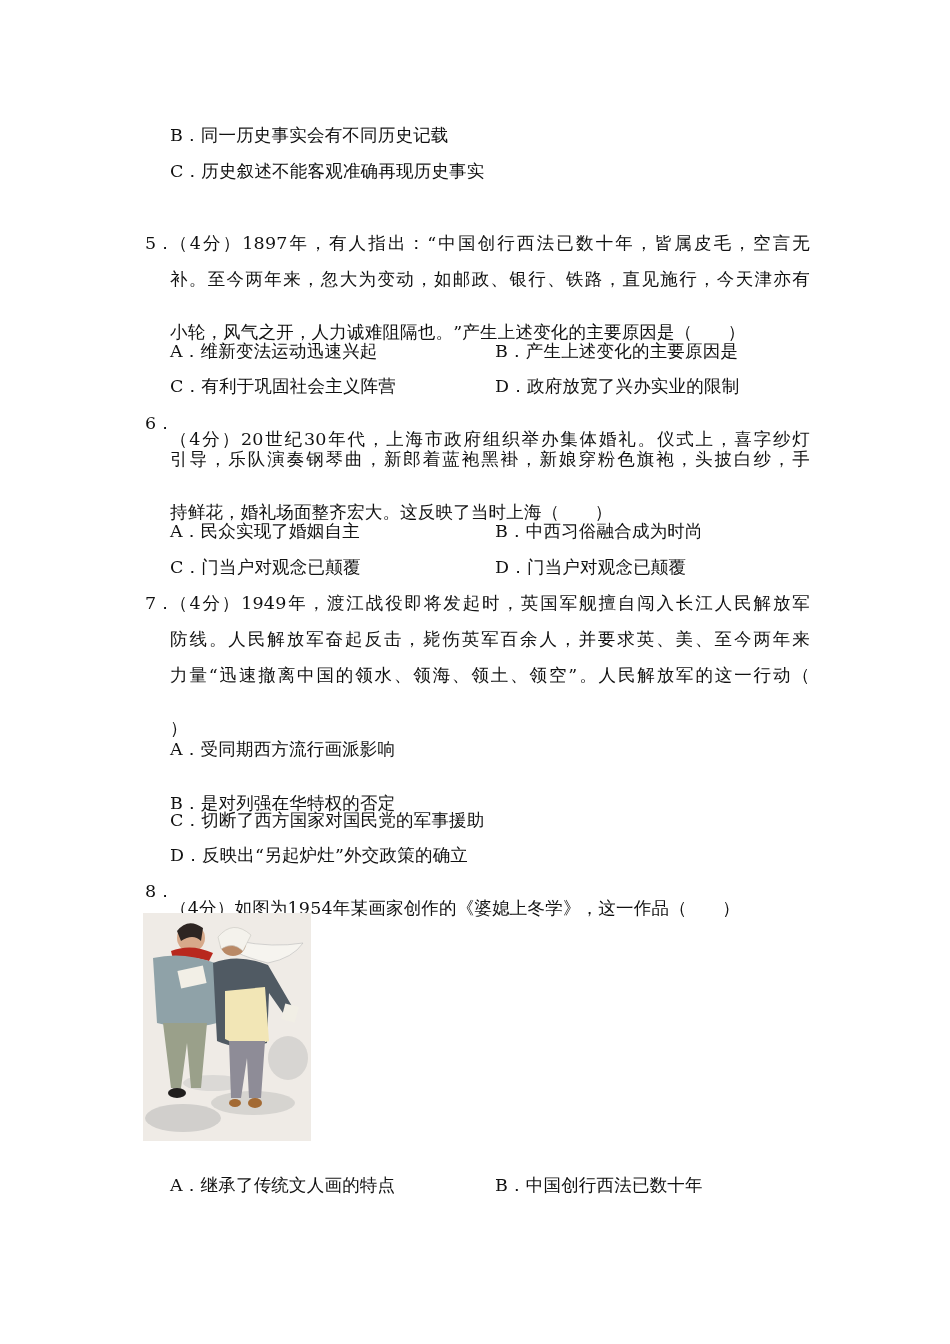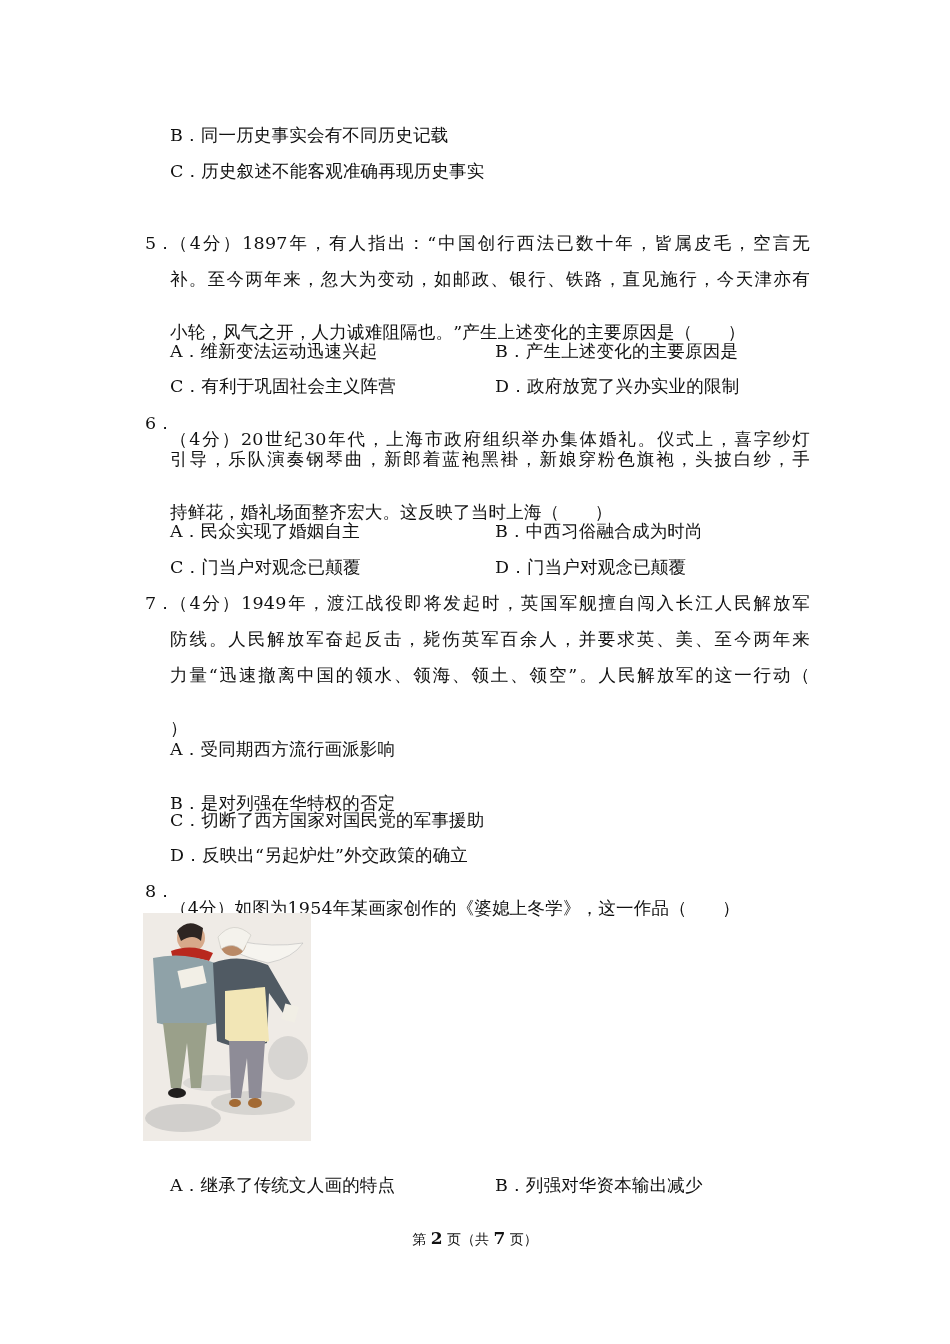--- a/index.html
+++ b/index.html
@@ -87,24 +87,17 @@
         <path d="M70 50 Q95 40 125 52 L150 95 L140 100 L126 80 L124 130 Q95 138 74 128 Z" fill="#505a63"></path>
         <path d="M82 78 L122 74 L126 128 Q100 136 82 126 Z" fill="#f2e6b6"></path>
         <path d="M86 128 L122 128 L118 185 L106 185 L104 145 L98 185 L88 185 Z" fill="#8e8c97"></path>
         <ellipse cx="112" cy="190" rx="7" ry="5" fill="#a36a34"></ellipse>
         <ellipse cx="92" cy="190" rx="6" ry="4" fill="#a36a34"></ellipse>
         <rect x="140" y="92" width="14" height="16" fill="#f1eee5" transform="rotate(15 147 100)"></rect>
       </svg>
     </div>
 
     <div class="line opt opt-left" style="top:1174px"><span>A．</span><span>继承了传统文人画的特点</span></div>
-    <div class="line opt opt-right" style="top:1174px"><span>B．</span><span>列强对华资本输出减少</span></div>
+    <div class="line opt opt-right" style="top:1174px"><span>B．</span><span>中国创行西法已数十年</span></div>
   </div>
 
-  <div class="footer">
-    <span>第</span>
-    <b>2</b>
-    <span>页（共</span>
-    <b>7</b>
-    <span>页）</span>
-  </div>
 
 </div>
 
 </body></html>

